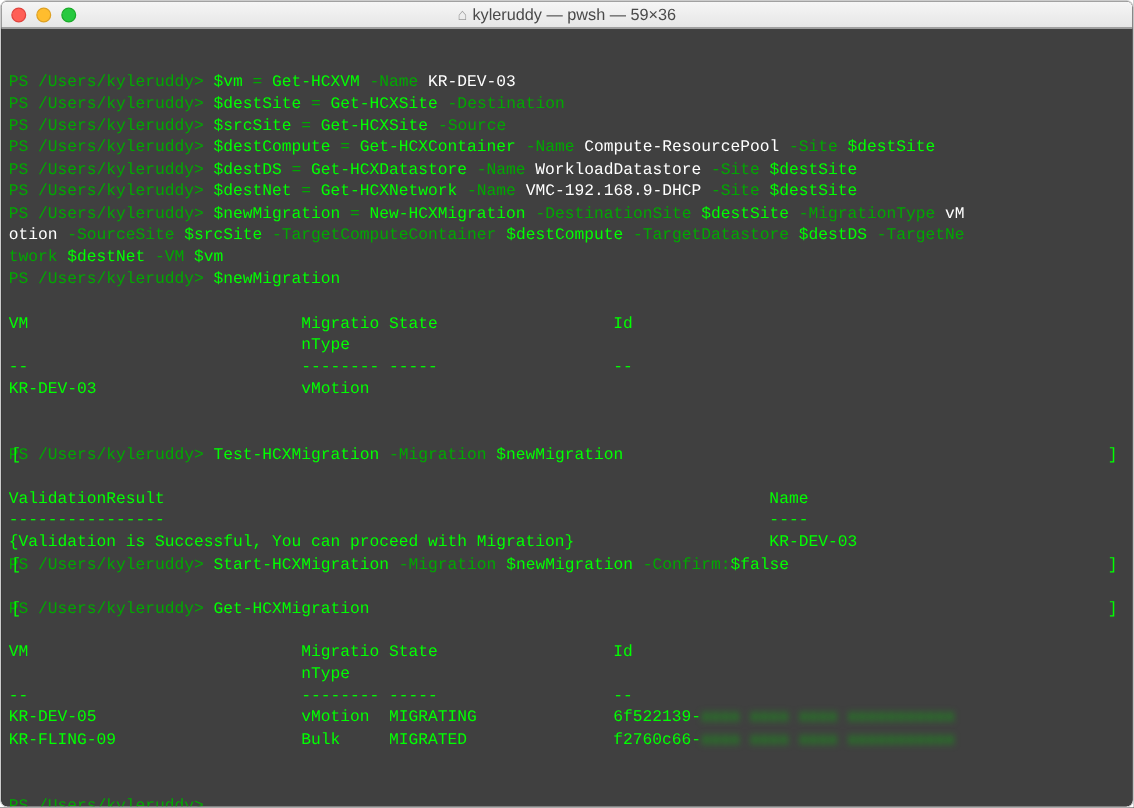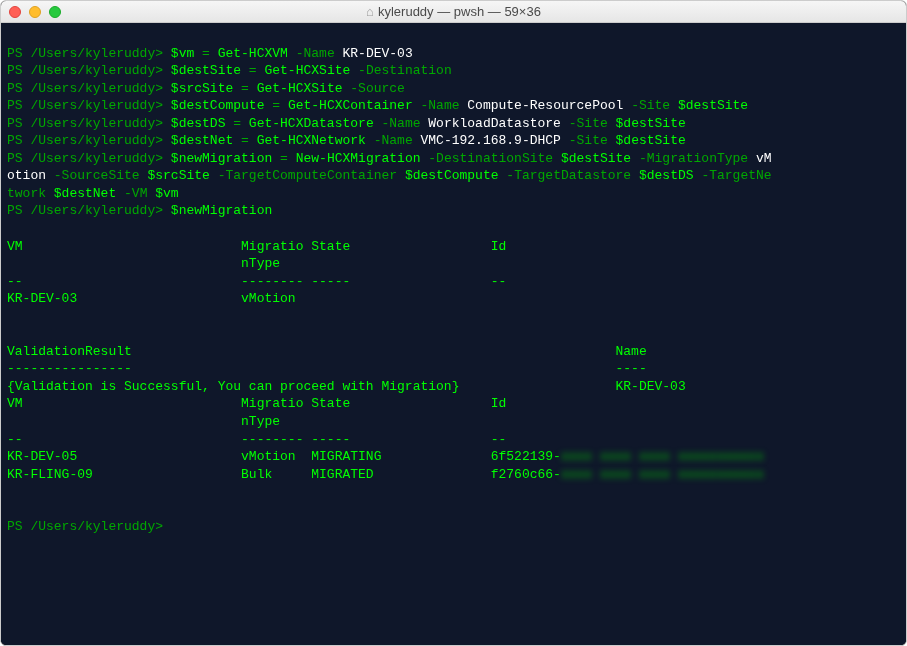--- a/index.html
+++ b/index.html
@@ -49,24 +49,24 @@
       font-size: 13px;
       font-family: -apple-system, "Helvetica Neue", sans-serif;
       display: flex;
       align-items: center;
       gap: 4px;
     }
     .home-icon {
       opacity: 0.5;
     }
     .terminal {
-      background: #0f172a;
+      background: #404040;
       color: #fff;
       height: calc(646px - 22px);
-      padding: 4px 6px;
+      padding: 16px 6px;
       white-space: pre;
       line-height: 1.35;
       overflow: hidden;
       font-family: Menlo, Monaco, "Courier New", monospace;
       font-size: 13px;
     }
     .c-brightgreen { color: #00ff00; }
     .c-darkgreen { color: #00a800; }
     .c-white { color: #ffffff; }
     .blur {
@@ -114,23 +114,26 @@
 <span class="c-white">otion</span><span class="c-darkgreen"> -SourceSite </span><span class="c-brightgreen">$srcSite</span><span class="c-darkgreen"> -TargetComputeContainer </span><span class="c-brightgreen">$destCompute</span><span class="c-darkgreen"> -TargetDatastore </span><span class="c-brightgreen">$destDS</span><span class="c-darkgreen"> -TargetNe</span>
 <span class="c-darkgreen">twork </span><span class="c-brightgreen">$destNet</span><span class="c-darkgreen"> -VM </span><span class="c-brightgreen">$vm</span>
 <span class="c-darkgreen">PS /Users/kyleruddy&gt;</span> <span class="c-brightgreen">$newMigration</span>
 
 <span class="c-brightgreen">VM                            Migratio State                  Id</span>
 <span class="c-brightgreen">                              nType</span>
 <span class="c-brightgreen">--                            -------- -----                  --</span>
 <span class="c-brightgreen">KR-DEV-03                     vMotion</span>
 
 
+<span class="row-rel bracket-l bracket-r"><span class="c-darkgreen">PS /Users/kyleruddy&gt;</span> <span class="c-brightgreen">Test-HCXMigration</span><span class="c-darkgreen"> -Migration </span><span class="c-brightgreen">$newMigration</span></span>
 <span class="c-brightgreen">ValidationResult                                                              Name</span>
 <span class="c-brightgreen">----------------                                                              ----</span>
 <span class="c-brightgreen">{Validation is Successful, You can proceed with Migration}                    KR-DEV-03</span>
+<span class="row-rel bracket-l bracket-r"><span class="c-darkgreen">PS /Users/kyleruddy&gt;</span> <span class="c-brightgreen">Start-HCXMigration</span><span class="c-darkgreen"> -Migration </span><span class="c-brightgreen">$newMigration</span><span class="c-darkgreen"> -Confirm:</span><span class="c-brightgreen">$false</span></span>
+<span class="row-rel bracket-l bracket-r"><span class="c-darkgreen">PS /Users/kyleruddy&gt;</span> <span class="c-brightgreen">Get-HCXMigration</span></span>
 <span class="c-brightgreen">VM                            Migratio State                  Id</span>
 <span class="c-brightgreen">                              nType</span>
 <span class="c-brightgreen">--                            -------- -----                  --</span>
 <span class="c-brightgreen">KR-DEV-05                     vMotion  MIGRATING              6f522139-</span><span class="blur">xxxx xxxx xxxx xxxxxxxxxxx</span>
 <span class="c-brightgreen">KR-FLING-09                   Bulk     MIGRATED               f2760c66-</span><span class="blur">xxxx xxxx xxxx xxxxxxxxxxx</span>
 
 
 <span class="c-darkgreen">PS /Users/kyleruddy&gt;</span>
 </div>
 </div>

